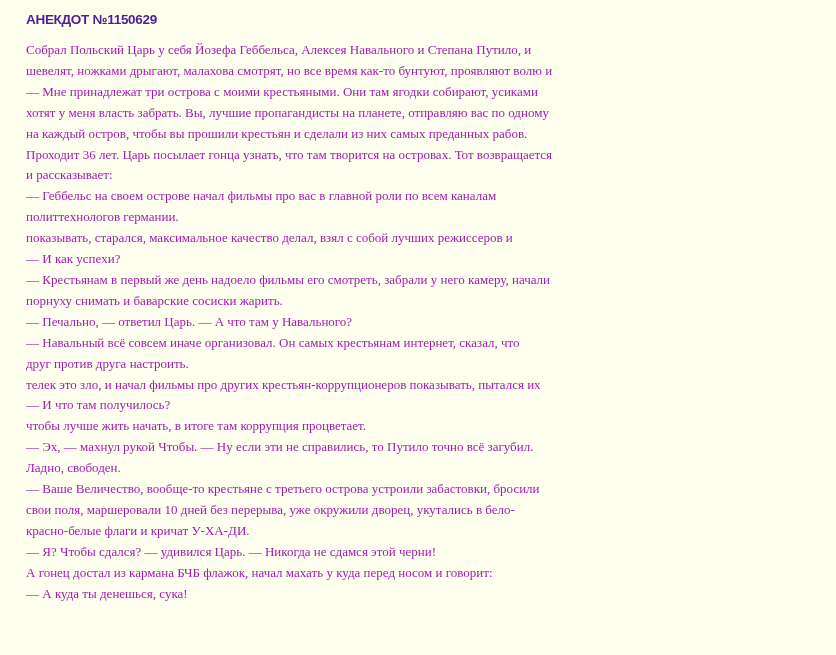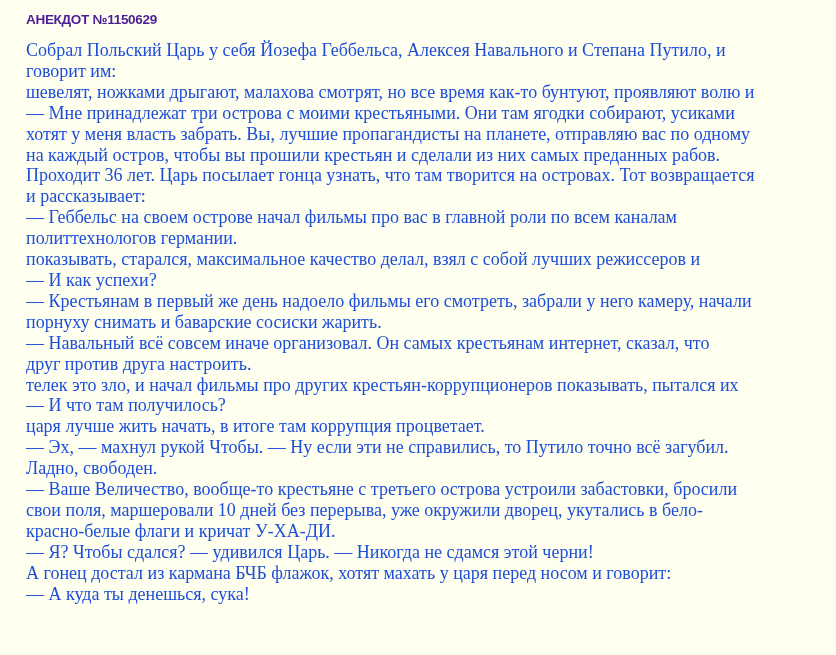--- a/index.html
+++ b/index.html
@@ -29,56 +29,56 @@
     top: 12px;
     left: 0;
     white-space: nowrap;
   }
   .anecdote-text {
     position: absolute;
     top: 40px;
     left: 0;
     width: 790px;
     font-family: "Liberation Serif", serif;
-    font-size: 18px;
+    font-size: 13px;
     line-height: 20.9px;
-    color: #1d4ed8;
+    color: #a21caf;
   }
   .line {
     display: block;
     white-space: nowrap;
   }
 </style>
 </head>
 <body>
 
 <div class="page">
   <div class="anecdote-header">АНЕКДОТ №1150629</div>
   <div class="anecdote-text">
     <span class="line">Собрал Польский Царь у себя Йозефа Геббельса, Алексея Навального и Степана Путило, и</span>
-    <span class="line">говорит им:</span>
     <span class="line">шевелят, ножками дрыгают, малахова смотрят, но все время как-то бунтуют, проявляют волю и</span>
     <span class="line">— Мне принадлежат три острова с моими крестьяными. Они там ягодки собирают, усиками</span>
     <span class="line">хотят у меня власть забрать. Вы, лучшие пропагандисты на планете, отправляю вас по одному</span>
     <span class="line">на каждый остров, чтобы вы прошили крестьян и сделали из них самых преданных рабов.</span>
     <span class="line">Проходит 36 лет. Царь посылает гонца узнать, что там творится на островах. Тот возвращается</span>
     <span class="line">и рассказывает:</span>
     <span class="line">— Геббельс на своем острове начал фильмы про вас в главной роли по всем каналам</span>
     <span class="line">политтехнологов германии.</span>
     <span class="line">показывать, старался, максимальное качество делал, взял с собой лучших режиссеров и</span>
     <span class="line">— И как успехи?</span>
     <span class="line">— Крестьянам в первый же день надоело фильмы его смотреть, забрали у него камеру, начали</span>
     <span class="line">порнуху снимать и баварские сосиски жарить.</span>
+    <span class="line">— Печально, — ответил Царь. — А что там у Навального?</span>
     <span class="line">— Навальный всё совсем иначе организовал. Он самых крестьянам интернет, сказал, что</span>
     <span class="line">друг против друга настроить.</span>
     <span class="line">телек это зло, и начал фильмы про других крестьян-коррупционеров показывать, пытался их</span>
     <span class="line">— И что там получилось?</span>
-    <span class="line">царя лучше жить начать, в итоге там коррупция процветает.</span>
+    <span class="line">чтобы лучше жить начать, в итоге там коррупция процветает.</span>
     <span class="line">— Эх, — махнул рукой Чтобы. — Ну если эти не справились, то Путило точно всё загубил.</span>
     <span class="line">Ладно, свободен.</span>
     <span class="line">— Ваше Величество, вообще-то крестьяне с третьего острова устроили забастовки, бросили</span>
     <span class="line">свои поля, маршеровали 10 дней без перерыва, уже окружили дворец, укутались в бело-</span>
     <span class="line">красно-белые флаги и кричат У-ХА-ДИ.</span>
     <span class="line">— Я? Чтобы сдался? — удивился Царь. — Никогда не сдамся этой черни!</span>
-    <span class="line">А гонец достал из кармана БЧБ флажок, хотят махать у царя перед носом и говорит:</span>
+    <span class="line">А гонец достал из кармана БЧБ флажок, начал махать у куда перед носом и говорит:</span>
     <span class="line">— А куда ты денешься, сука!</span>
   </div>
 </div>
 
 </body></html>

